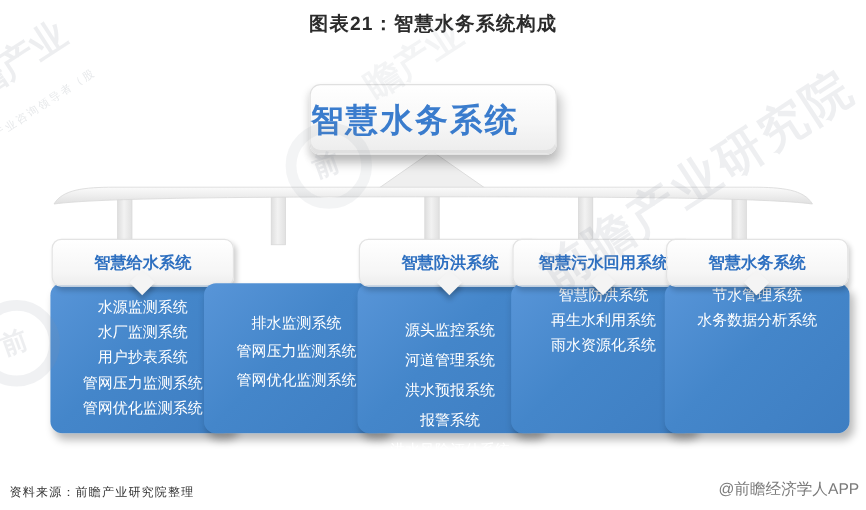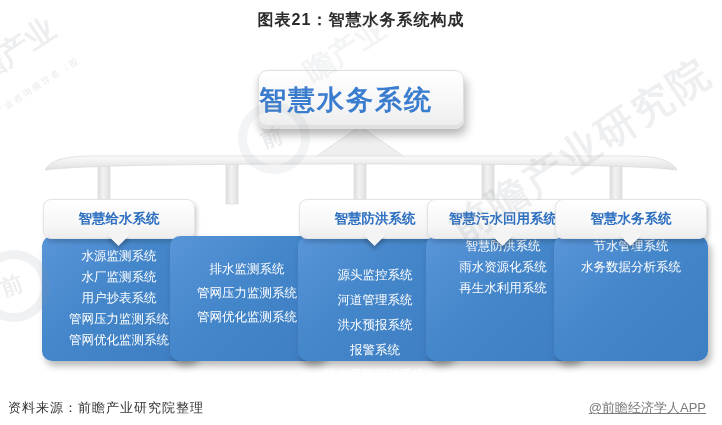--- a/index.html
+++ b/index.html
@@ -64,25 +64,25 @@
   }
   .col-header .tail{
     position:absolute;left:50%;bottom:-5px;margin-left:-8px;
     width:15px;height:15px;background:#f4f4f4;
     transform:rotate(45deg);
     box-shadow:3px 3px 4px rgba(0,0,0,.20);
   }
   
   .footer-source{
     position:absolute;left:8px;bottom:8px;
-    font-size:13px;color:#333333;letter-spacing:1px;font-family:Liberation Serif, serif;
+    font-size:10px;color:#333333;letter-spacing:1px;font-family:Liberation Serif, serif;
   }
   .footer-brand{
-    position:absolute;right:16px;bottom:8px;
-    font-size:13px;color:#7a7a7a;text-decoration:underline;
+    position:absolute;right:6px;bottom:8px;
+    font-size:13px;color:#7a7a7a;
   }
   
   .wm{position:absolute;z-index:5;pointer-events:none;white-space:nowrap;}
   .wm-tl{
     left:-30px;top:30px;transform:rotate(-33deg);
     font-size:30px;font-weight:bold;color:rgba(140,148,160,.16);
   }
   .wm-tl-sub{
     left:-12px;top:80px;transform:rotate(-33deg);
     font-size:9px;color:rgba(140,148,160,.22);letter-spacing:2px;
@@ -188,22 +188,22 @@
   </div>
 
   <div class="col" style="left:426px">
     <div class="col-body"></div>
     <div class="col-header">
       <span class="tail"></span>
       <span class="hdr-label">智慧污水回用系统</span>
     </div>
     <div class="col-items">
       <div class="item">智慧防洪系统</div>
+      <div class="item">再生水利用系统</div>
       <div class="item">雨水资源化系统</div>
-      <div class="item">再生水利用系统</div>
     </div>
   </div>
 
   <div class="col" style="left:554px">
     <div class="col-body"></div>
     <div class="col-header">
       <span class="tail"></span>
       <span class="hdr-label">智慧水务系统</span>
     </div>
     <div class="col-items">

